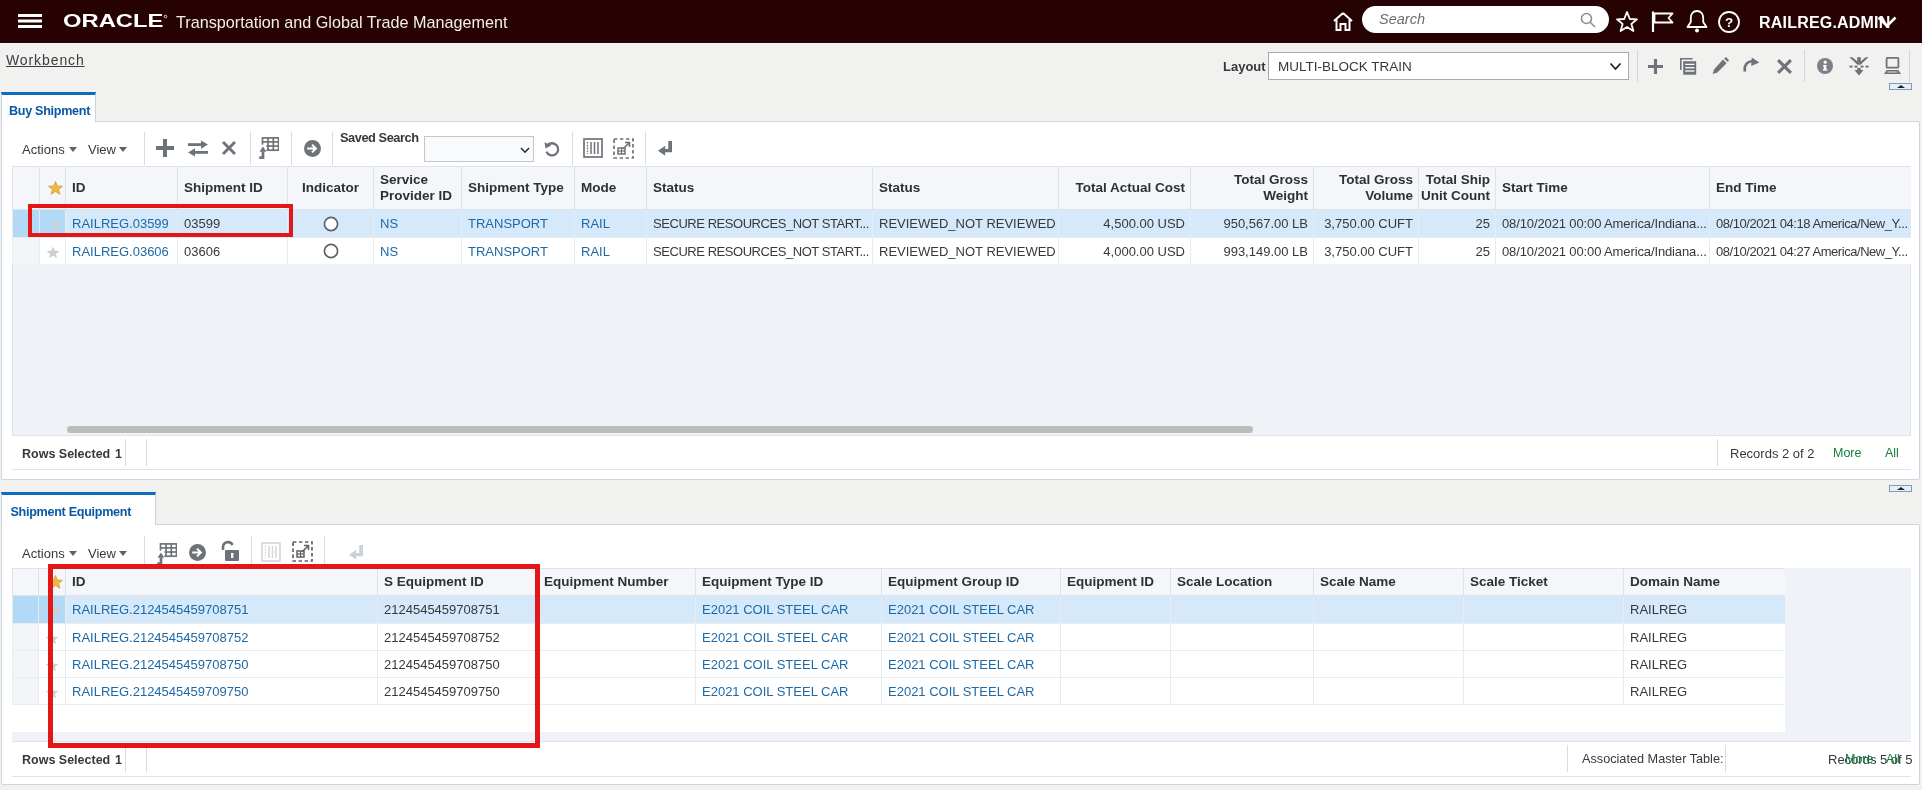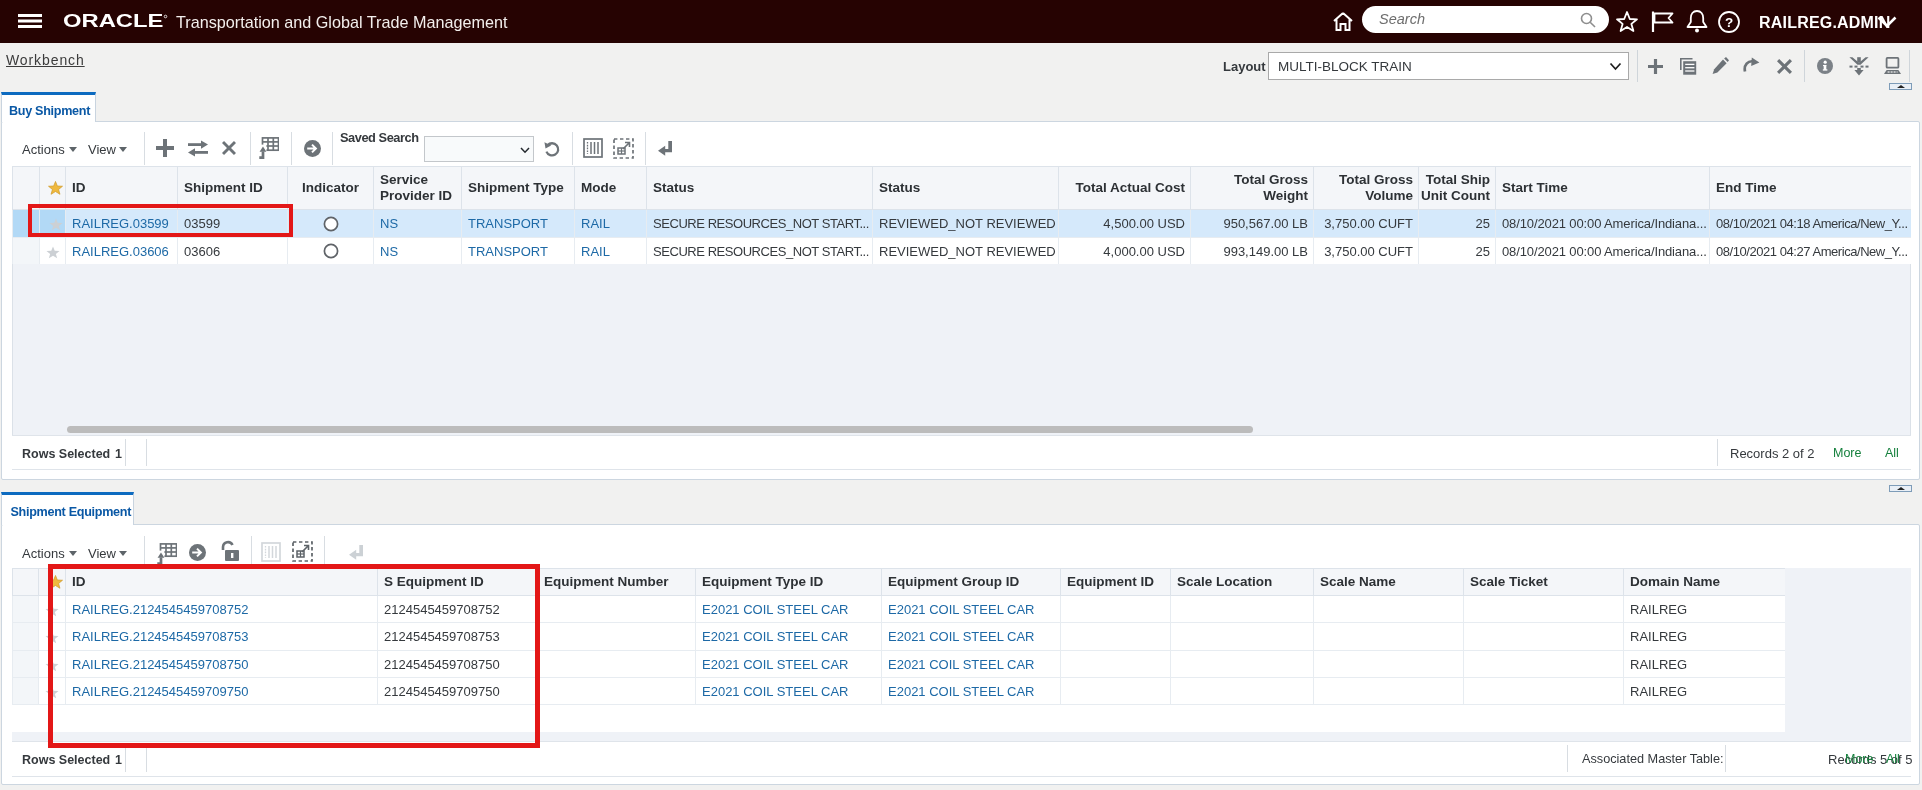--- a/index.html
+++ b/index.html
@@ -21,21 +21,21 @@
 
 
 .handle { position:absolute; width:23px; height:7px; background:#e9eff6; border:1px solid #7e9cb8; }
 .handle .tri { position:absolute; left:6.5px; top:1px; width:0; height:0; border-left:4px solid transparent; border-right:4px solid transparent; border-bottom:3.8px solid #222; }
 
 
 .tab { position:absolute; background:#fff; border-top:3px solid #0d6bc0; border-left:1px solid #c9d4df; border-right:1px solid #c9d4df; z-index:5; }
 .tab span { position:absolute; font-size:12.6px; letter-spacing:-0.3px; font-weight:bold; color:#0a58a5; white-space:nowrap; }
 #tab1 { left:1px; top:92px; width:95px; height:30px; }
 #tab1 span { left:7px; top:9px; }
-#tab2 { left:1px; top:492px; width:133px; height:33px; }
+#tab2 { left:1px; top:492px; width:155px; height:33px; }
 #tab2 span { left:8.5px; top:10px; }
 
 
 .panel { position:absolute; left:1px; width:1919px; background:#fff; border:1px solid #ccd6e0; border-radius:2px; }
 #panel1 { top:121px; height:359px; }
 #panel2 { top:524px; height:261px; }
 
 
 .tbtext { position:absolute; font-size:13.5px; font-weight:bold; color:#35393d; white-space:nowrap; }
 .ddtri { position:absolute; width:0; height:0; border-left:4.5px solid transparent; border-right:4.5px solid transparent; border-top:5.5px solid #5d6469; }
@@ -417,43 +417,43 @@
           <th>S Equipment ID</th>
           <th>Equipment Number</th>
           <th>Equipment Type ID</th>
           <th>Equipment Group ID</th>
           <th>Equipment ID</th>
           <th>Scale Location</th>
           <th>Scale Name</th>
           <th>Scale Ticket</th>
           <th>Domain Name</th>
 </tr>
+<tr class="selrow" style="height:28px;">
+  <td class="gutter"></td>
+  <td class="gutter" style="text-align:center;"><svg width="14" height="13" viewBox="0 0 17 16" style="vertical-align:middle;">
+              <path d="M 8.5 0.5 L 10.6 5.7 L 16.5 6 L 12 9.7 L 13.6 15.2 L 8.5 12 L 3.4 15.2 L 5 9.7 L 0.5 6 L 6.4 5.7 Z" fill="#ccd0d4"></path>
+            </svg></td>
+  <td class="lnk">RAILREG.2124545459708751</td>
+          <td>2124545459708751</td>
+          <td></td>
+          <td class="lnk">E2021 COIL STEEL CAR</td>
+          <td class="lnk">E2021 COIL STEEL CAR</td>
+          <td></td>
+          <td></td>
+          <td></td>
+          <td></td>
+          <td>RAILREG</td>
+</tr>
 <tr style="height:27px;margin-top:28px;">
   <td class="gutter"></td>
   <td style="text-align:center; padding:0;"><svg width="14" height="13" viewBox="0 0 17 16" style="vertical-align:middle;">
               <path d="M 8.5 0.5 L 10.6 5.7 L 16.5 6 L 12 9.7 L 13.6 15.2 L 8.5 12 L 3.4 15.2 L 5 9.7 L 0.5 6 L 6.4 5.7 Z" fill="#ccd0d4"></path>
             </svg></td>
   <td class="lnk">RAILREG.2124545459708752</td>
           <td>2124545459708752</td>
-          <td></td>
-          <td class="lnk">E2021 COIL STEEL CAR</td>
-          <td class="lnk">E2021 COIL STEEL CAR</td>
-          <td></td>
-          <td></td>
-          <td></td>
-          <td></td>
-          <td>RAILREG</td>
-</tr>
-<tr style="height:28px;">
-  <td class="gutter"></td>
-  <td style="text-align:center; padding:0;"><svg width="14" height="13" viewBox="0 0 17 16" style="vertical-align:middle;">
-              <path d="M 8.5 0.5 L 10.6 5.7 L 16.5 6 L 12 9.7 L 13.6 15.2 L 8.5 12 L 3.4 15.2 L 5 9.7 L 0.5 6 L 6.4 5.7 Z" fill="#ccd0d4"></path>
-            </svg></td>
-  <td class="lnk">RAILREG.2124545459708753</td>
-          <td>2124545459708753</td>
           <td></td>
           <td class="lnk">E2021 COIL STEEL CAR</td>
           <td class="lnk">E2021 COIL STEEL CAR</td>
           <td></td>
           <td></td>
           <td></td>
           <td></td>
           <td>RAILREG</td>
 </tr>
 <tr style="height:27px;">

